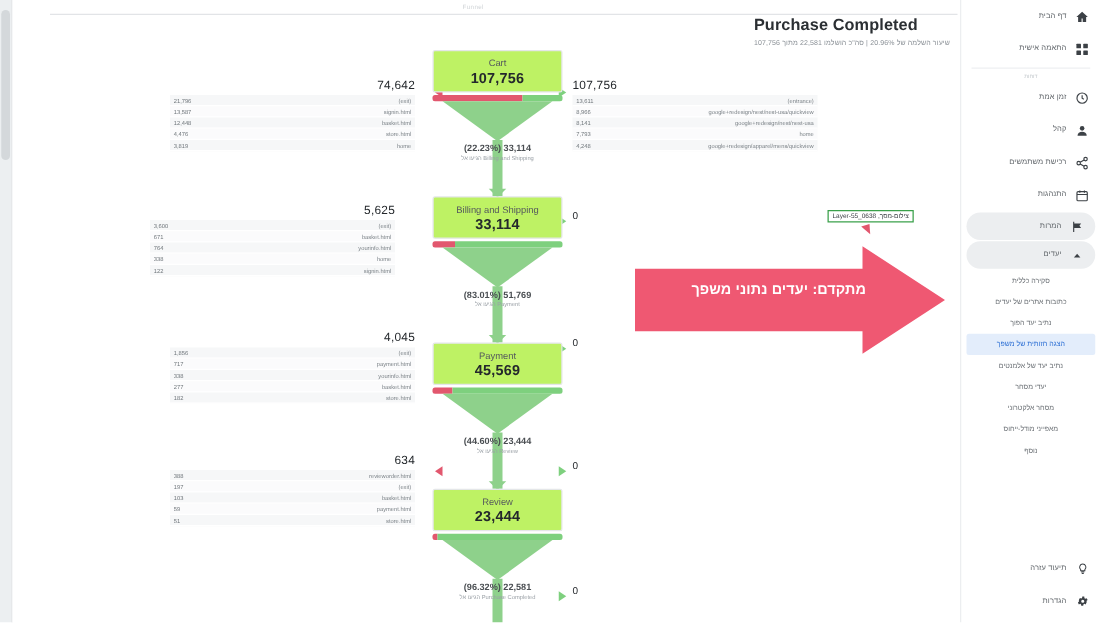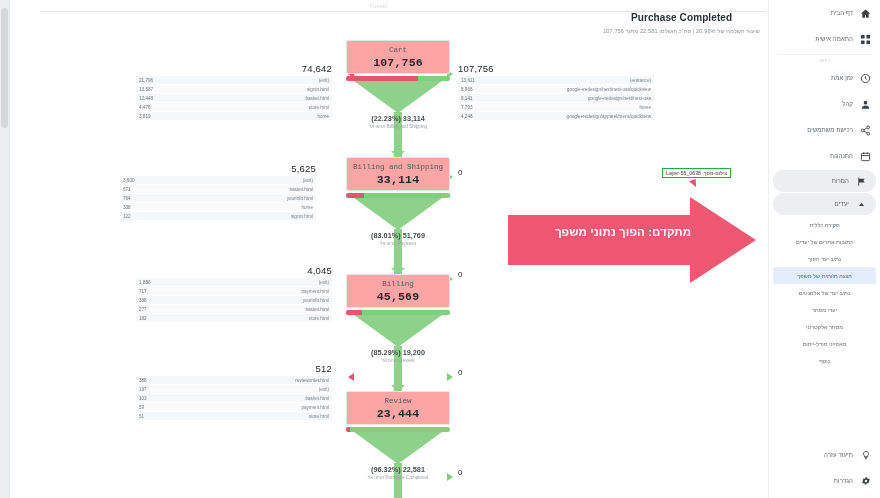--- a/index.html
+++ b/index.html
@@ -56,50 +56,49 @@
   }
 
   
   .report-header {
     position: absolute;
     right: 8px; top: 12px;
     text-align: right;
     direction: rtl;
   }
   .report-title {
-    font-size: 10px;
+    font-size: 13px;
     font-weight: bold;
     color: #2b2f33;
     direction: ltr;
-    text-align: center;
+    text-align: left;
     letter-spacing: .1px;
   }
   .report-sub {
     margin-top: 5px;
     font-size: 5.6px;
     color: #8a9096;
     direction: rtl;
     letter-spacing: .1px;
   }
 
   
   .funnel {
     position: absolute;
     left: 336px; top: 40px;
     width: 104px;
   }
   .stage-box {
     position: relative;
     width: 104px;
-    background: #fca5a5;
+    background: #bef264;
     border: 1px solid #e4e6e8;
     border-radius: 2px;
     padding: 4px 2px 3px;
     text-align: center;
-    font-family: Liberation Mono, monospace;
   }
   .stage-name {
     font-size: 7.5px;
     color: #55595d;
     line-height: 11px;
     white-space: nowrap;
   }
   .stage-value {
     font-size: 11.5px;
     font-weight: bold;
@@ -423,21 +422,21 @@
             <span class="lab">basket.html</span>
           </div>
         <div class="row">
             <span class="val">182</span>
             <span class="lab">store.html</span>
           </div>
       </div>
     </div>
 
     <div class="side-left" style="left:126px; top:363px;">
-      <div class="side-total">512</div>
+      <div class="side-total">634</div>
       <div class="rows">
         <div class="row">
             <span class="val">388</span>
             <span class="lab">revieworder.html</span>
           </div>
         <div class="row">
             <span class="val">197</span>
             <span class="lab">(exit)</span>
           </div>
         <div class="row">
@@ -536,33 +535,33 @@
         <div class="neck-tri"></div>
         <div class="neck-stem"></div>
         <div class="neck-arrow"></div>
         <div class="neck-label">
           <div class="neck-pct">(83.01%) 51,769</div>
           <div class="neck-sub">Payment הגיעו אל</div>
         </div>
       </div>
 
       <div class="stage-box">
-        <div class="stage-name">Billing</div>
+        <div class="stage-name">Payment</div>
         <div class="stage-value">45,569</div>
       </div>
       <div class="split-bar">
         <div class="split-red" style="width:15%"></div>
         <div class="split-green" style="width:85%"></div>
       </div>
       <div class="neck">
         <div class="neck-tri"></div>
         <div class="neck-stem"></div>
         <div class="neck-arrow"></div>
         <div class="neck-label">
-          <div class="neck-pct">(85.29%) 19,200</div>
+          <div class="neck-pct">(44.60%) 23,444</div>
           <div class="neck-sub">Review הגיעו אל</div>
         </div>
       </div>
 
       <div class="stage-box">
         <div class="stage-name">Review</div>
         <div class="stage-value">23,444</div>
       </div>
       <div class="split-bar">
         <div class="split-red" style="width:4%"></div>
@@ -577,21 +576,21 @@
           <div class="neck-sub">Purchase Completed הגיעו אל</div>
         </div>
       </div>
 
     </div>
 
     <div class="pink-arrow">
       <svg width="248" height="86" viewBox="0 0 248 86" aria-hidden="true">
         <polygon points="0,18 182,18 182,0 248,43 182,86 182,68 0,68" fill="#ef5872"></polygon>
       </svg>
-      <div class="pink-arrow-text">מתקדם: הפוך נתוני משפך</div>
+      <div class="pink-arrow-text">מתקדם: יעדים נתוני משפך</div>
     </div>
   </div>
 
   <div class="layer-chip">צילום-מסך, Layer-55_0638</div>
   <div class="chip-cursor"></div>
 
   <div class="sidebar">
 
     <div class="nav-item">
       <span class="ic">

